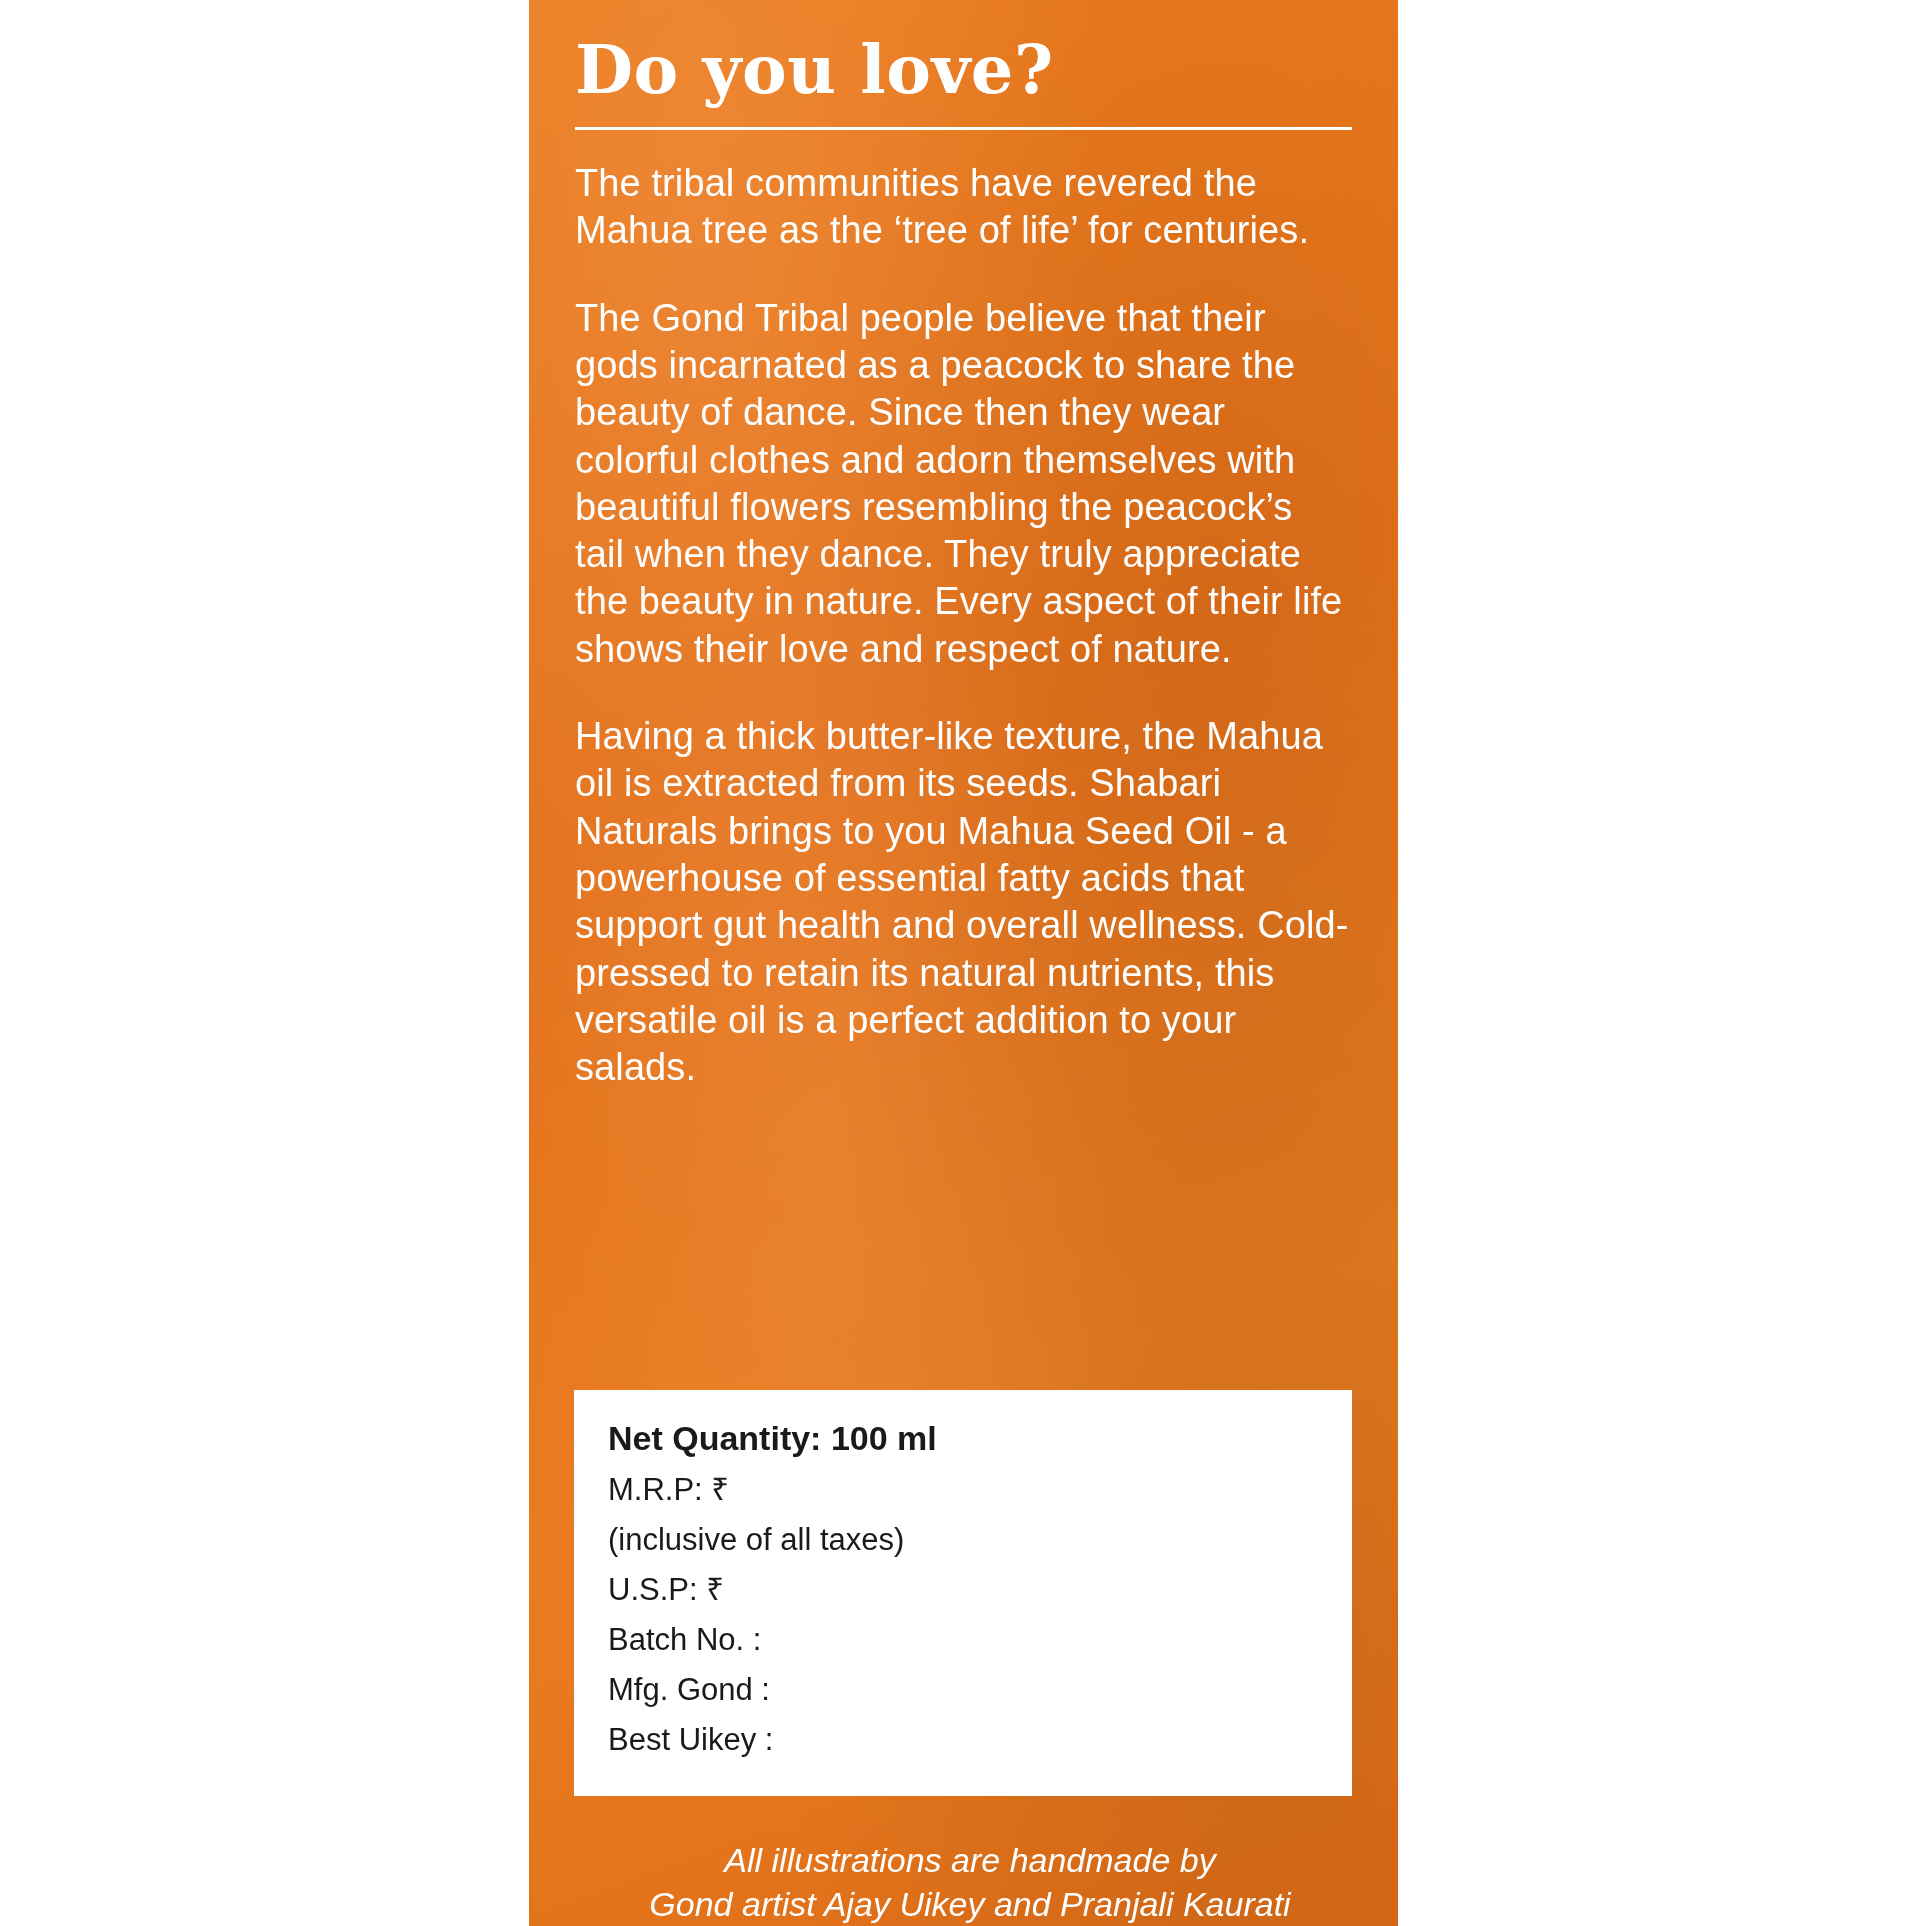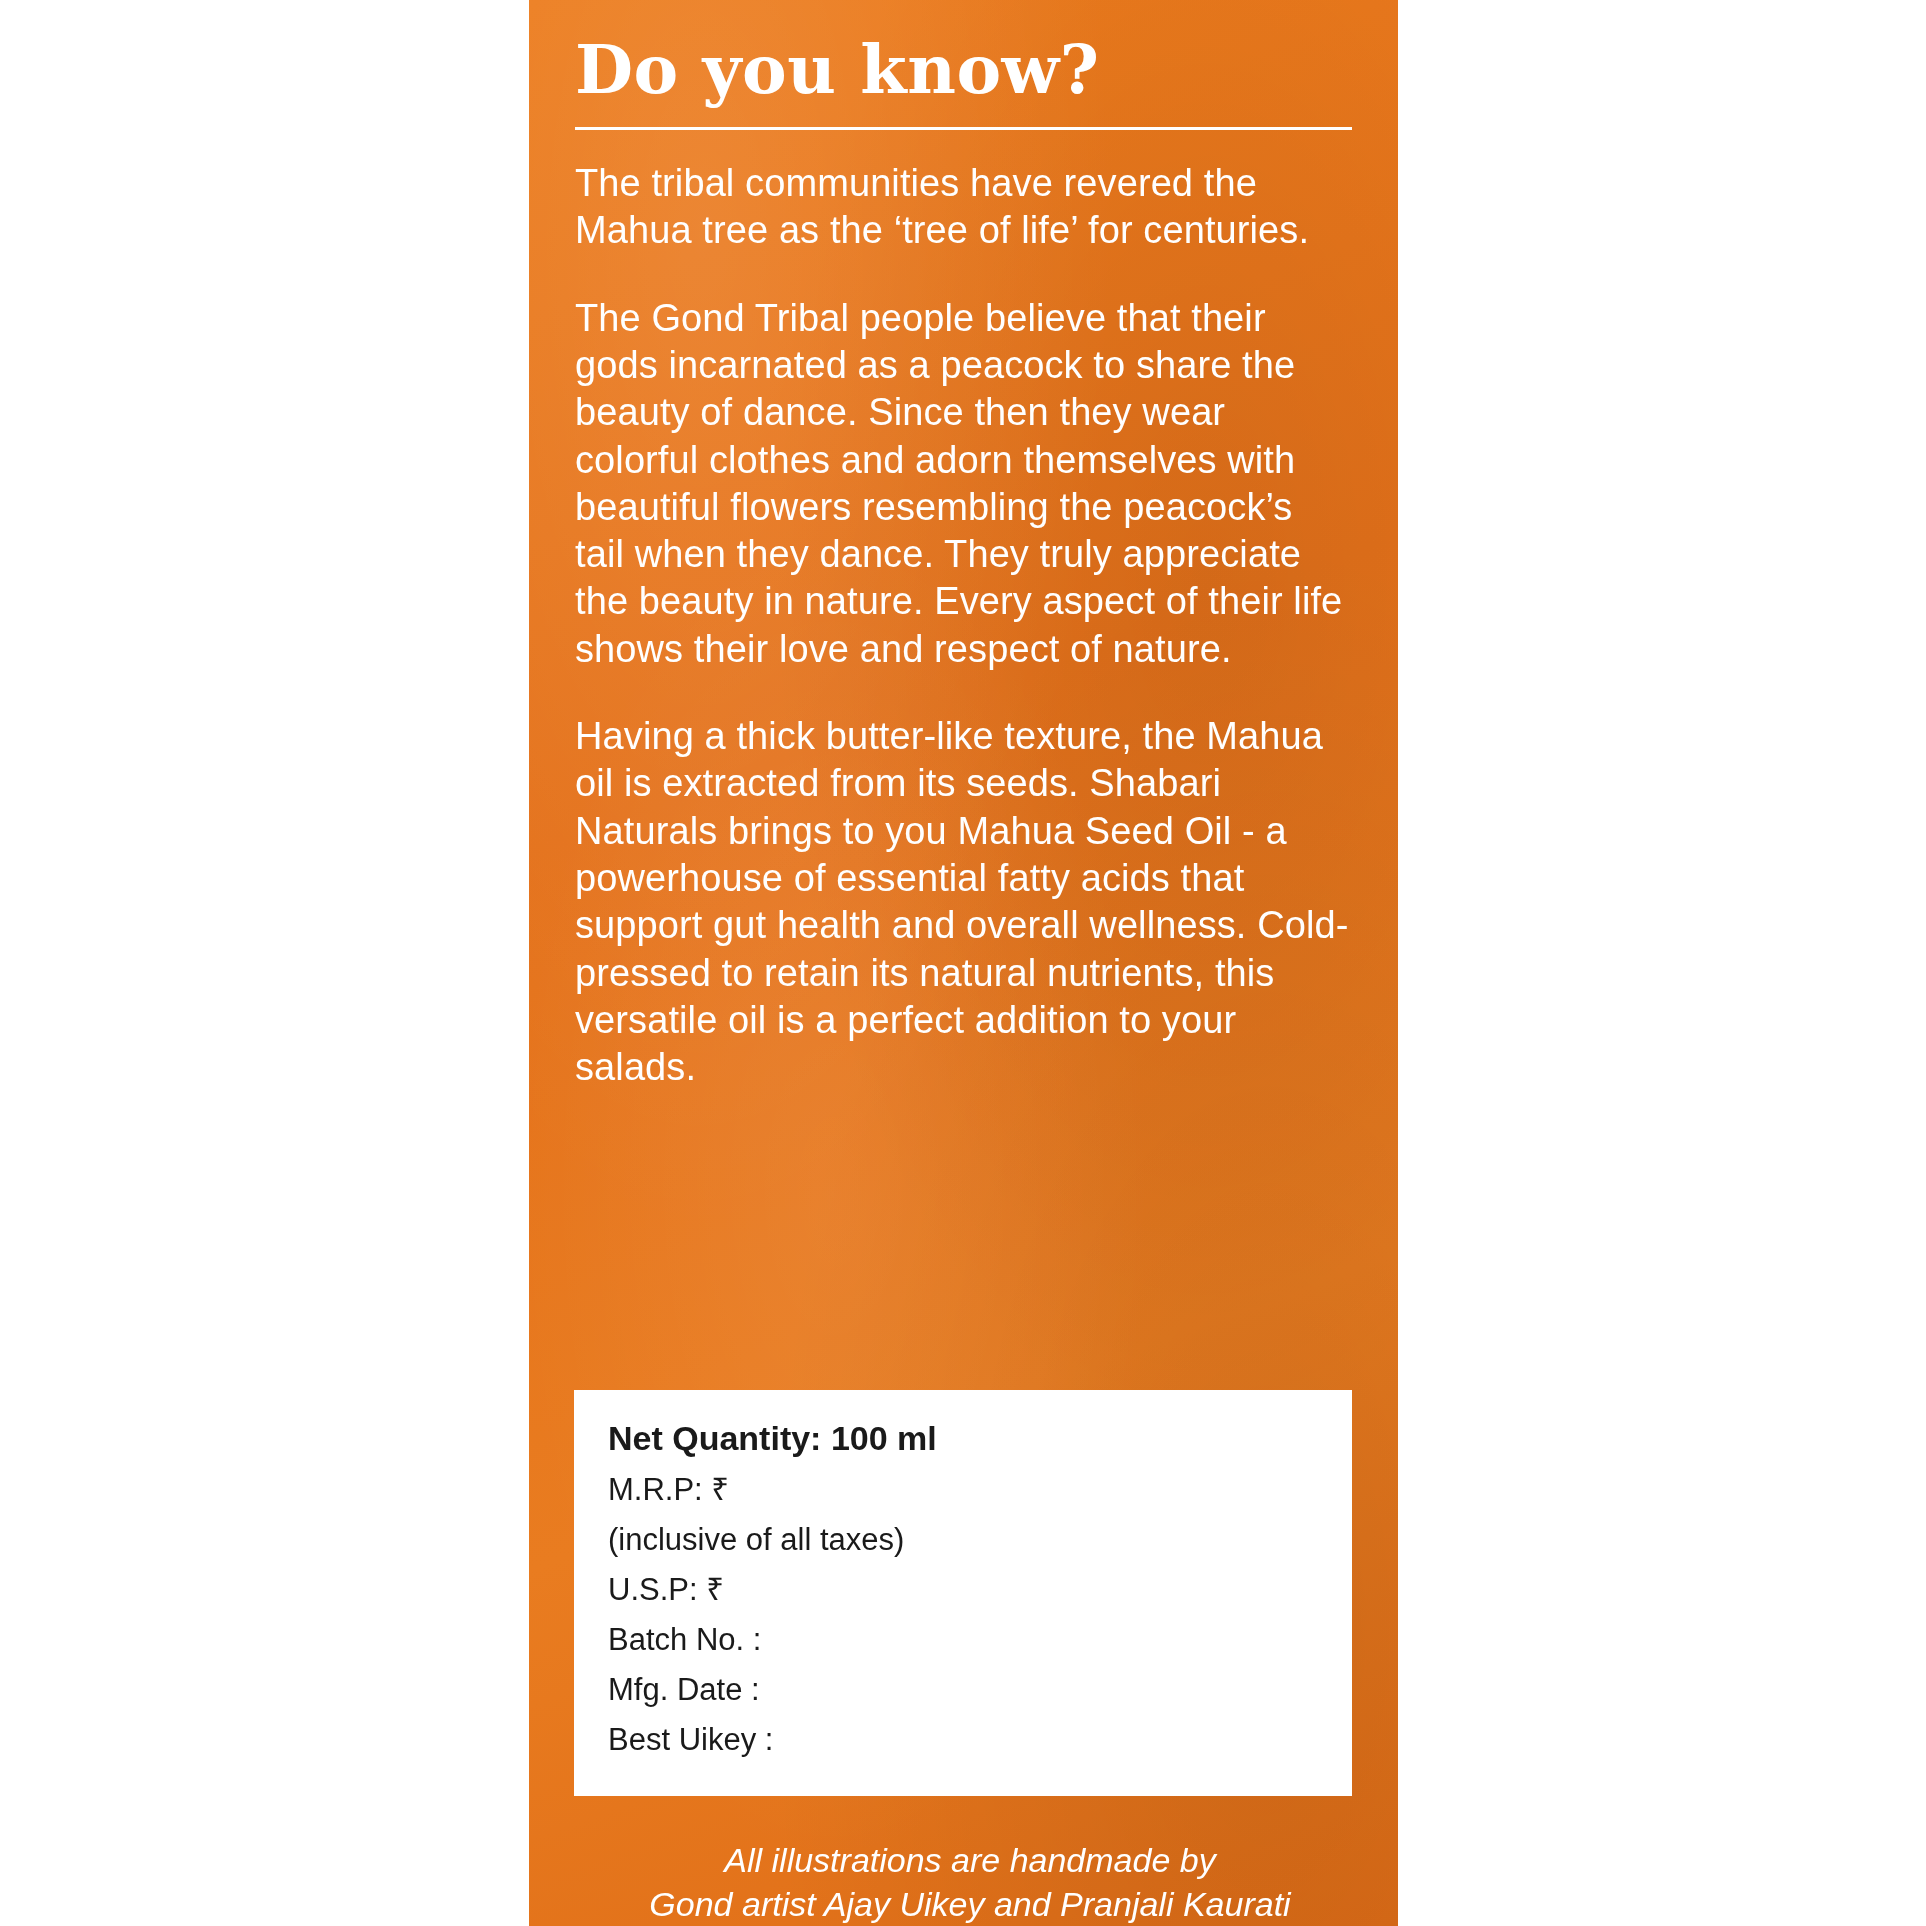--- a/index.html
+++ b/index.html
@@ -100,39 +100,39 @@
     white-space: nowrap;
   }
 </style>
 </head>
 <body>
 
 <div class="page">
 
   <div class="panel">
 
-    <h1 class="heading">Do you know?</h1>
+    <h1 class="heading">Do you love?</h1>
 
     <div class="rule"></div>
 
     <div class="body-copy">
       <p>The tribal communities have revered the Mahua tree as the ‘tree of life’ for centuries.</p>
       <p>The Gond Tribal people believe that their gods incarnated as a peacock to share the beauty of dance. Since then they wear colorful clothes and adorn themselves with beautiful flowers resembling the peacock’s tail when they dance. They truly appreciate the beauty in nature. Every aspect of their life shows their love and respect of nature.</p>
       <p>Having a thick butter-like texture, the Mahua oil is extracted from its seeds. Shabari Naturals brings to you Mahua Seed Oil - a powerhouse of essential fatty acids that support gut health and overall wellness. Cold-pressed to retain its natural nutrients, this versatile oil is a perfect addition to your salads.</p>
     </div>
 
   </div>
 
   <div class="info-box">
     <div class="info-line bold">Net Quantity: 100 ml</div>
     <div class="info-line">M.R.P: ₹</div>
     <div class="info-line">(inclusive of all taxes)</div>
     <div class="info-line">U.S.P: ₹</div>
     <div class="info-line">Batch No. :</div>
-    <div class="info-line">Mfg. Date :</div>
+    <div class="info-line">Mfg. Gond :</div>
     <div class="info-line">Best Uikey :</div>
   </div>
 
   <div class="credit">
     <div>All illustrations are handmade by</div>
     <div>Gond artist Ajay Uikey and Pranjali Kaurati</div>
   </div>
 
 </div>
 

